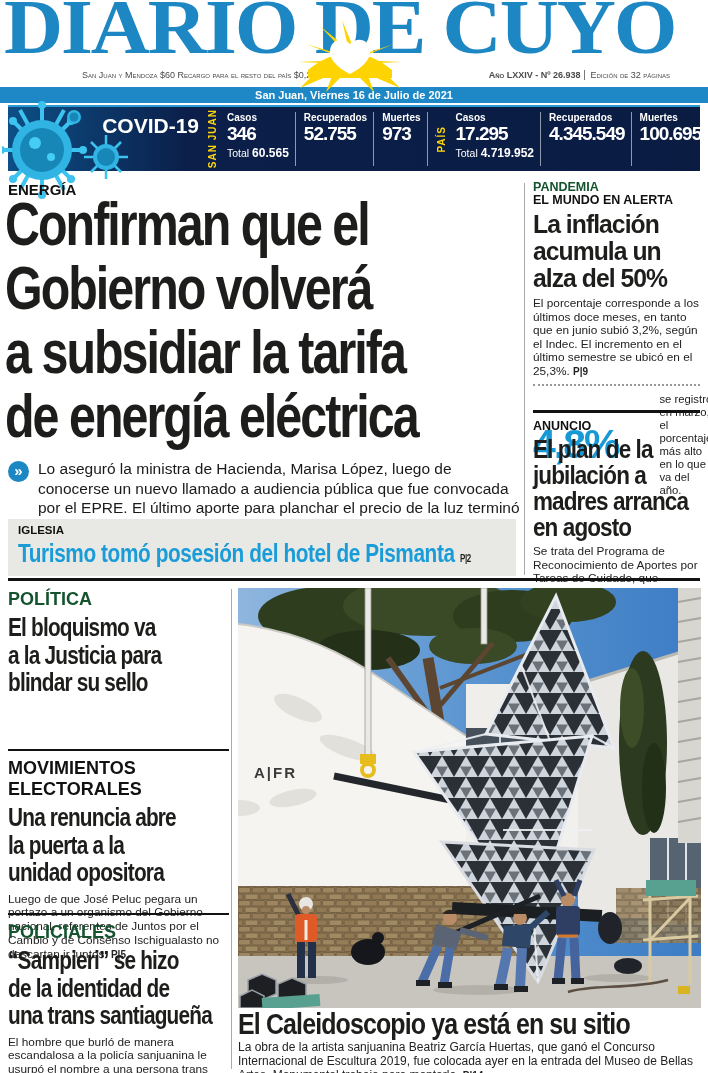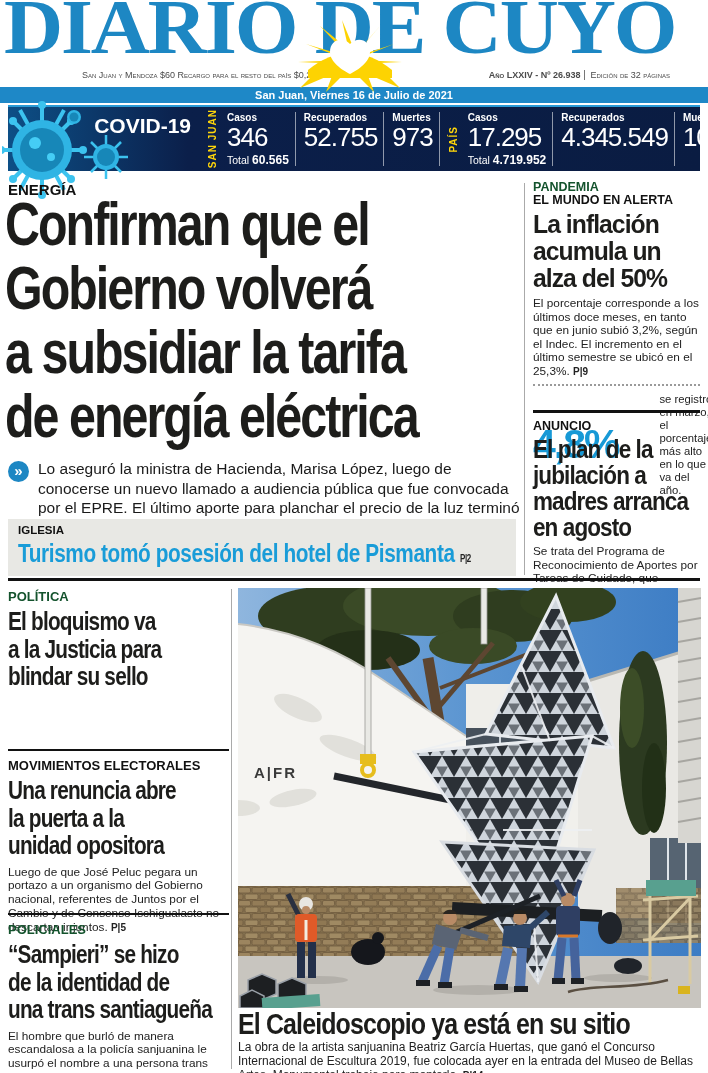--- a/index.html
+++ b/index.html
@@ -18,27 +18,27 @@
   .tagline-right .ed-pages { font-weight:normal; border-left:1px solid #777; padding-left:5px; margin-left:4px; }
   .date-bar { position:absolute; top:87px; left:0; width:708px; height:16px; background:#1e88c7;
     color:#fff; font-weight:bold; font-size:11px; text-align:center; line-height:16px; }
 
   
   .covid-bar { position:absolute; top:105px; left:8px; width:692px; height:66px;
     background:linear-gradient(90deg,#0d4f86 0%,#0b1f4a 26%,#0a1c42 100%);
     border-top:2px solid #2a9ad6; display:flex; color:#fff; }
   .cv-left { position:relative; width:195px; flex:0 0 auto; }
   .cv-virus { position:absolute; left:-6px; top:-10px; }
-  .covid-title { position:absolute; right:12px; top:7px; font-size:21px; font-weight:bold; letter-spacing:0; }
+  .covid-title { position:absolute; right:4px; top:7px; font-size:21px; font-weight:bold; letter-spacing:0; }
   .cv-vlabel { flex:0 0 20px; display:flex; align-items:center; justify-content:center; }
   .cv-vlabel span { writing-mode:vertical-rl; transform:rotate(180deg); color:#ffd60a; font-weight:bold;
     font-size:10px; letter-spacing:1px; line-height:1; white-space:nowrap; }
   .cv-group { padding:5px 2px 0 4px; flex:0 0 auto; }
   .cv-label { font-size:10px; font-weight:bold; }
-  .cv-num { font-size:26px; font-weight:normal; letter-spacing:-1px; line-height:1.05; margin-top:1px; white-space:nowrap; }
+  .cv-num { font-size:19px; font-weight:bold; letter-spacing:-1px; line-height:1.05; margin-top:1px; white-space:nowrap; }
   .cv-total { font-size:10.5px; margin-top:2px; white-space:nowrap; }
   .cv-total b { font-size:12px; }
   .cv-div { width:1px; background:rgba(255,255,255,.55); margin:5px 4px; flex:0 0 auto; }
 
   
   .kicker { font-weight:bold; color:#111; }
   .kicker.blue { color:#14532d; }
   .squeeze { transform-origin:0 0; }
   .page-ref { font-weight:bold; font-size:10px; color:#222; white-space:nowrap; }
 
@@ -74,21 +74,21 @@
   .rc-hl2 { width:186px; transform:scaleX(0.9); font-size:25px; font-weight:bold; letter-spacing:-1px;
     line-height:26px; color:#1d1d1b; margin:3px 0 5px 0; }
 
   
   .black-rule { position:absolute; top:578px; left:8px; width:692px; height:3px; background:#121212; }
   .vrule-bottom { position:absolute; left:231px; top:589px; width:1px; height:480px; background:#aaa; }
 
   
   .left-col { position:absolute; left:8px; top:589px; width:221px; }
   .lc-story { position:absolute; left:0; width:221px; }
-  .lc-kicker { font-size:13px; }
+  .lc-kicker { font-size:18px; }
   .lc-hl { width:276px; transform:scaleX(0.8); font-size:26px; font-weight:bold; letter-spacing:-1px;
     line-height:27.5px; color:#1d1d1b; margin:4px 0 6px 0; }
   .lc-body { font-size:11.8px; line-height:13.8px; color:#222; }
   .lc-rule { border-top:2.5px solid #121212; margin-bottom:7px; }
 
   
   .photo-wrap { position:absolute; left:238px; top:588px; width:463px; height:420px; overflow:hidden; background:#5eead4; }
   .caption-hl { position:absolute; left:238px; top:1008px; width:540px; transform:scaleX(0.86);
     font-size:29px; font-weight:bold; letter-spacing:-1px; color:#1d1d1b; white-space:nowrap; }
   .caption-text { position:absolute; left:238px; top:1041px; width:465px; font-size:12px; line-height:13.8px; color:#222; }

